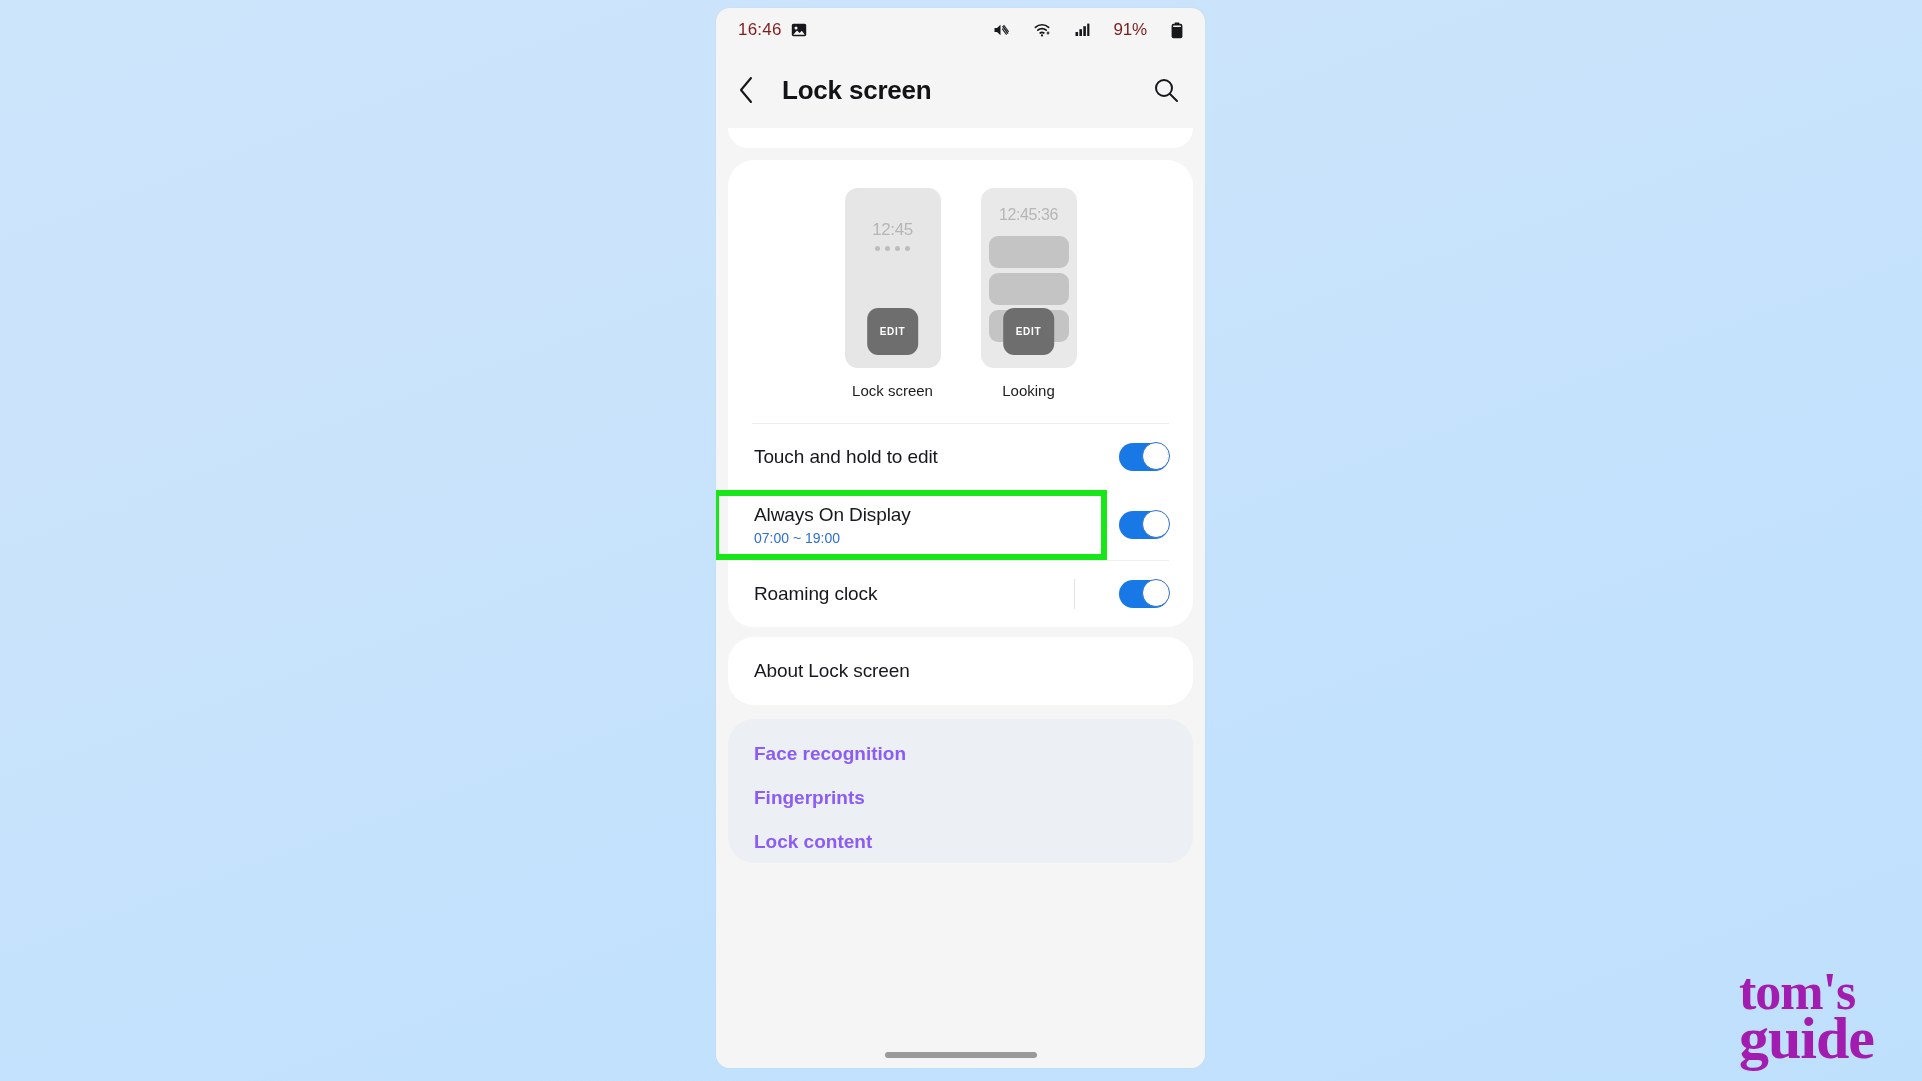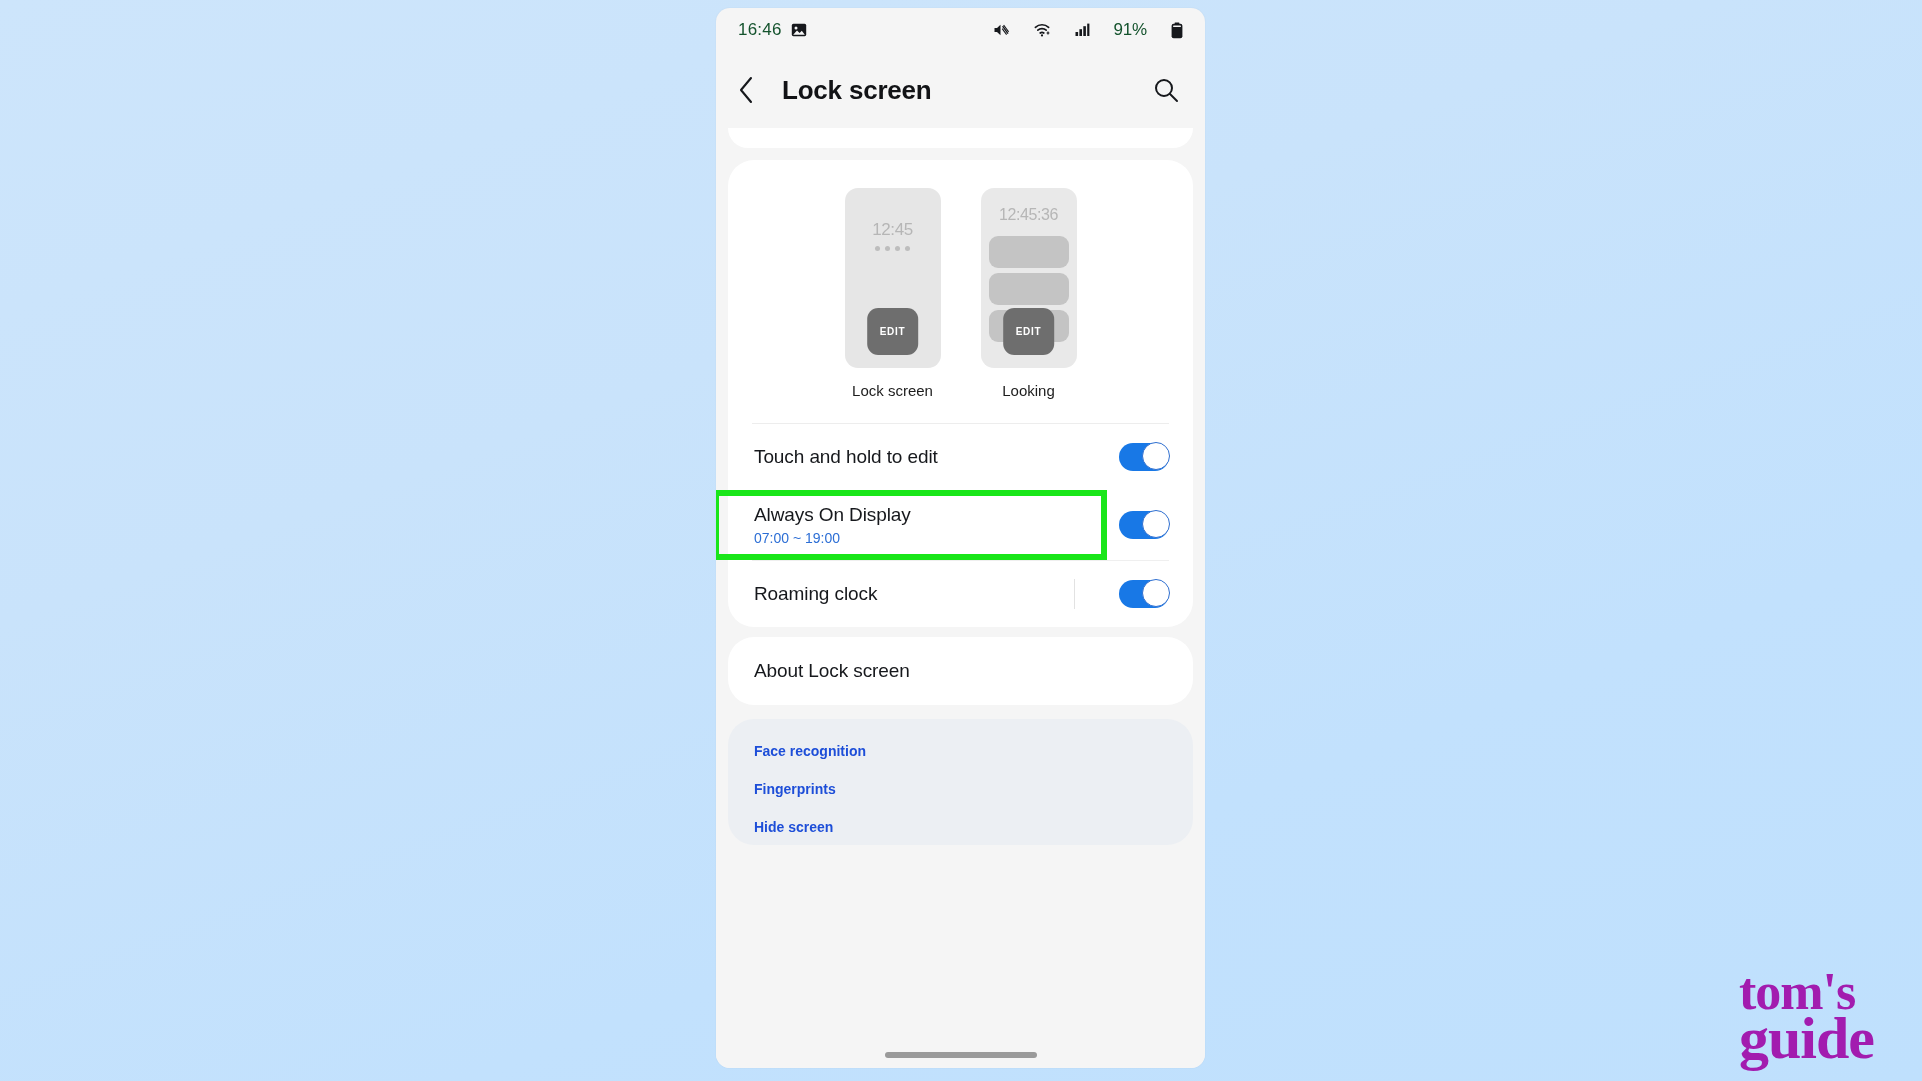--- a/index.html
+++ b/index.html
@@ -46,21 +46,21 @@
 
   
   .statusbar {
     height: 44px;
     display: flex;
     align-items: center;
     justify-content: space-between;
     padding: 0 22px 0 22px;
     box-sizing: border-box;
     font-size: 17px;
-    color: #14532d;
+    color: #7f1d1d;
   }
   .sb-left { display: flex; align-items: center; gap: 9px; }
   .sb-right { display: flex; align-items: center; gap: 24px; }
   .sb-time { font-size: 17px; letter-spacing: 0.2px; }
   .sb-batt-text { font-size: 17px; letter-spacing: -0.2px; }
   .sb-icon { display: inline-flex; align-items: center; }
 
   
   .appbar {
     height: 76px;
@@ -235,22 +235,22 @@
 
   
   .lfse {
     background: #eceff3;
     border-radius: 26px;
     padding: 24px 26px 10px 26px;
     margin-top: 14px;
   }
   .lfse-title { font-size: 20px; color: #16181c; margin-bottom: 20px; }
   .lfse-link {
-    font-size: 14px;
-    color: #1d4ed8;
+    font-size: 19px;
+    color: #8b5cf6;
     font-weight: bold;
     margin-bottom: 22px;
     cursor: pointer;
   }
   .lfse-link:last-child { margin-bottom: 0; }
 
   
   #homebar {
     position: absolute;
     bottom: 10px;
@@ -407,21 +407,21 @@
       <div class="row" style="min-height:68px;">
         <div class="row-texts">
           <div class="row-title">About Lock screen</div>
         </div>
       </div>
     </div>
 
     <div class="lfse">
       <div class="lfse-link">Face recognition</div>
       <div class="lfse-link">Fingerprints</div>
-      <div class="lfse-link">Hide screen</div>
+      <div class="lfse-link">Lock content</div>
     </div>
 
   </div>
 
   <div id="homebar"></div>
 
 </div>
 
 <div id="watermark">
   <span class="wm1">tom's</span>

